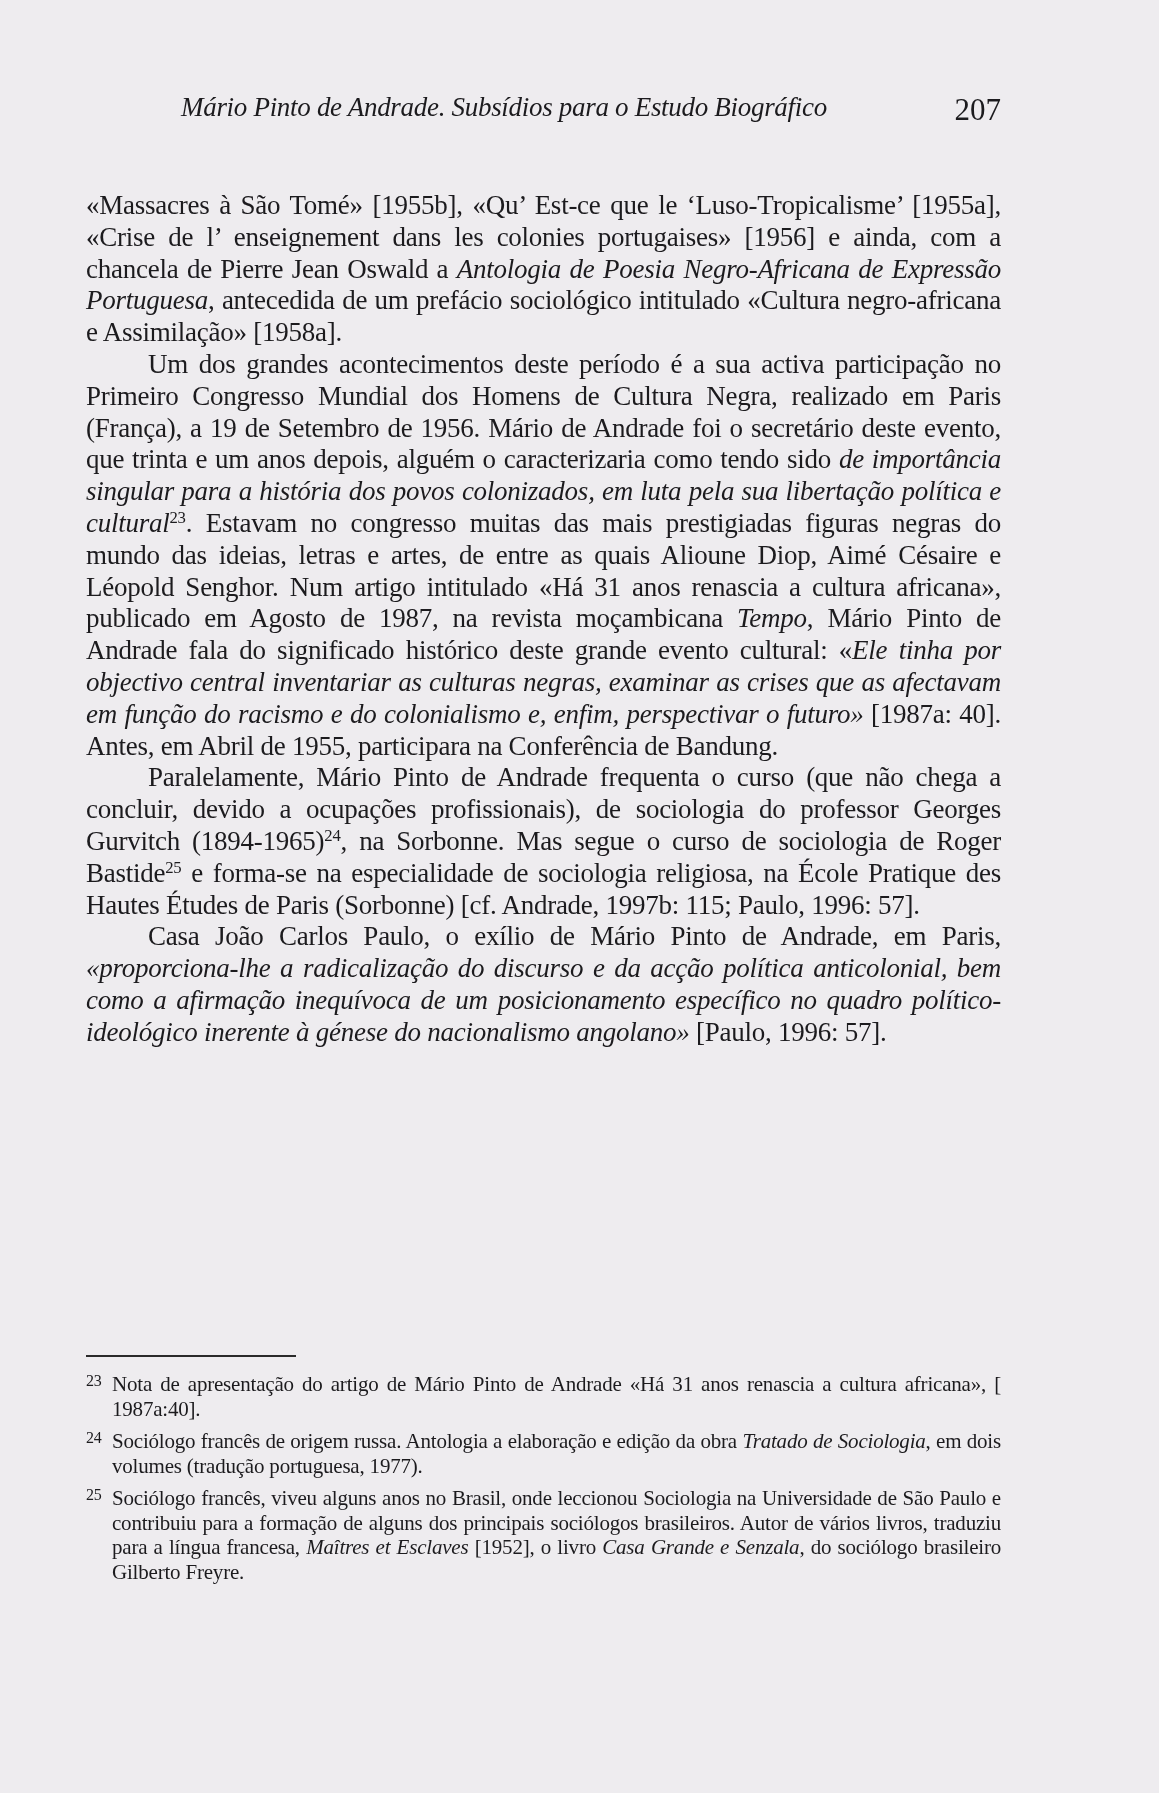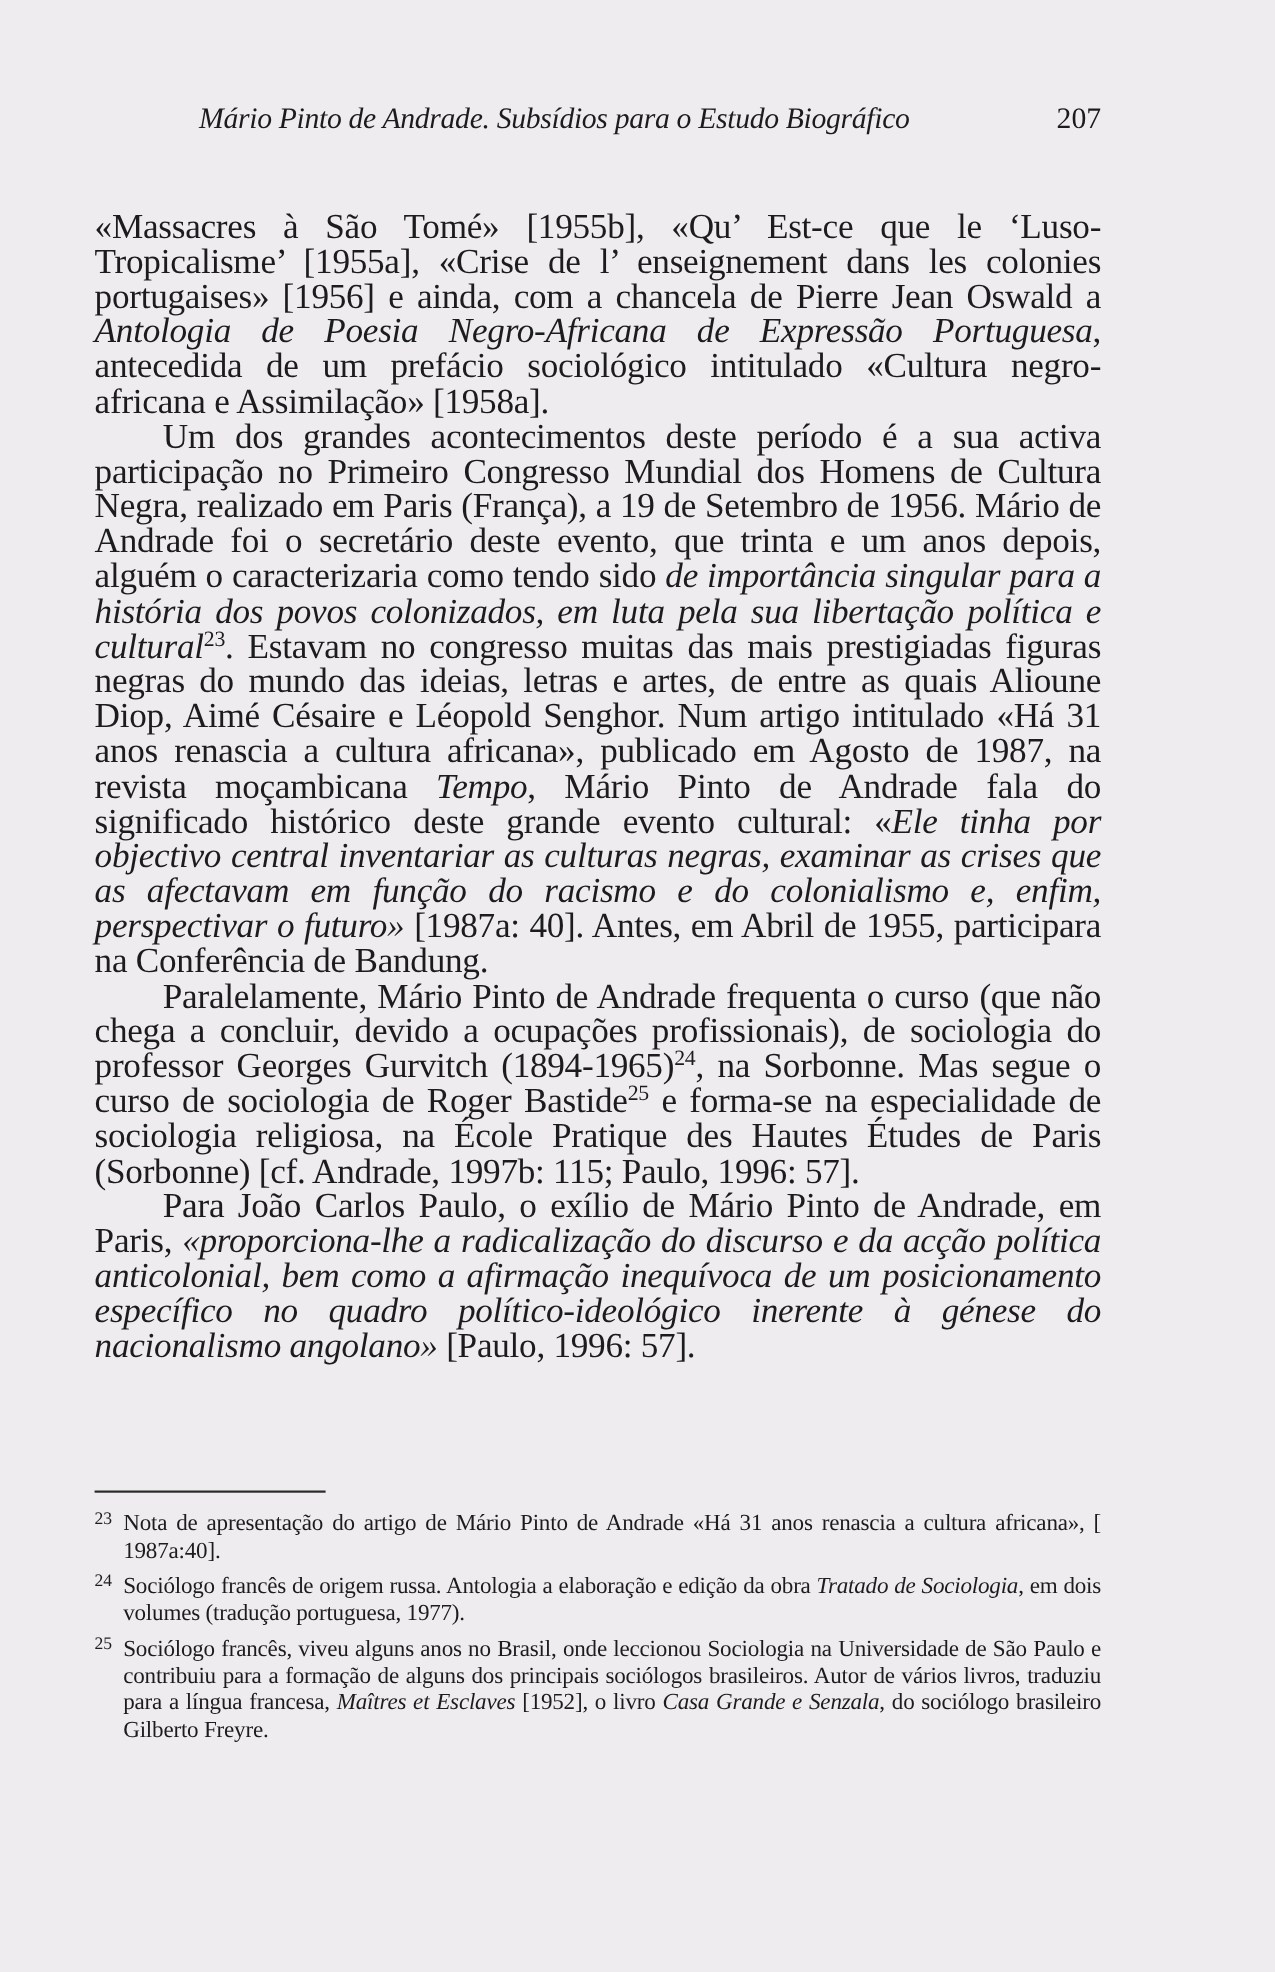--- a/index.html
+++ b/index.html
@@ -13,25 +13,25 @@
   }
   .page { position: absolute; left: 16px; top: 0; width: 1159px; height: 1793px; }
   .running-head {
     position: absolute; top: 92px; left: 70px; width: 915px; height: 40px;
   }
   .running-title {
     position: absolute; left: 95px; top: 0;
     font-style: italic; font-size: 27px; letter-spacing: -0.3px;
   }
   .page-number {
-    position: absolute; right: 0; top: 0; font-size: 27px;
+    position: absolute; right: 0; top: 0; font-size: 31px;
   }
   .body-text {
     position: absolute; left: 70px; top: 190px; width: 915px;
-    font-size: 32px; line-height: 31.8px;
+    font-size: 27px; line-height: 31.8px;
     text-align: justify; letter-spacing: -0.25px;
   }
   .body-text p { margin: 0; }
   .body-text p.indent { text-indent: 62px; }
   .body-text i { font-style: italic; }
   sup { font-size: 0.62em; line-height: 0; vertical-align: 0.55em; }
   .footnote-rule {
     position: absolute; left: 70px; top: 1355px; width: 210px; height: 0;
     border-top: 2px solid #2a2a2a;
   }
@@ -51,21 +51,21 @@
 <div class="page">
   <div class="running-head">
     <span class="running-title">Mário Pinto de Andrade. Subsídios para o Estudo Biográfico</span>
     <span class="page-number">207</span>
   </div>
 
   <div class="body-text" id="body-text">
       <p class=""><span>«Massacres à São Tomé» [1955b], «Qu’ Est-ce que le ‘Luso-Tropicalisme’ [1955a], «Crise de l’ enseignement dans les colonies portugaises» [1956] e ainda, com a chancela de Pierre Jean Oswald a </span><i>Antologia de Poesia Negro-Africana de Expressão Portuguesa</i><span>, antecedida de um prefácio sociológico intitulado «Cultura negro-africana e Assimilação» [1958a].</span></p>
       <p class="indent"><span>Um dos grandes acontecimentos deste período é a sua activa participação no Primeiro Congresso Mundial dos Homens de Cultura Negra, realizado em Paris (França), a 19 de Setembro de 1956. Mário de Andrade foi o secretário deste evento, que trinta e um anos depois, alguém o caracterizaria como tendo sido </span><i>de importância singular para a história dos povos colonizados, em luta pela sua libertação política e cultural</i><sup>23</sup><span>. Estavam no congresso muitas das mais prestigiadas figuras negras do mundo das ideias, letras e artes, de entre as quais Alioune Diop, Aimé Césaire e Léopold Senghor. Num artigo intitulado «Há 31 anos renascia a cultura africana», publicado em Agosto de 1987, na revista moçambicana </span><i>Tempo</i><span>, Mário Pinto de Andrade fala do significado histórico deste grande evento cultural: «</span><i>Ele tinha por objectivo central inventariar as culturas negras, examinar as crises que as afectavam em função do racismo e do colonialismo e, enfim, perspectivar o futuro»</i><span> [1987a: 40]. Antes, em Abril de 1955, participara na Conferência de Bandung.</span></p>
       <p class="indent"><span>Paralelamente, Mário Pinto de Andrade frequenta o curso (que não chega a concluir, devido a ocupações profissionais), de sociologia do professor Georges Gurvitch (1894-1965)</span><sup>24</sup><span>, na Sorbonne. Mas segue o curso de sociologia de Roger Bastide</span><sup>25</sup><span> e forma-se na especialidade de sociologia religiosa, na École Pratique des Hautes Études de Paris (Sorbonne) [cf. Andrade, 1997b: 115; Paulo, 1996: 57].</span></p>
-      <p class="indent"><span>Para João Carlos Paulo, o exílio de Mário Pinto de Andrade, em Paris, </span><i>«proporciona-lhe a radicalização do discurso e da acção política anticolonial, bem como a afirmação inequívoca de um posicionamento específico no quadro político-ideológico inerente à génese do nacionalismo angolano»</i><span> [Paulo, 1996: 57].</span></p>
+      <p class="indent"><span>Casa João Carlos Paulo, o exílio de Mário Pinto de Andrade, em Paris, </span><i>«proporciona-lhe a radicalização do discurso e da acção política anticolonial, bem como a afirmação inequívoca de um posicionamento específico no quadro político-ideológico inerente à génese do nacionalismo angolano»</i><span> [Paulo, 1996: 57].</span></p>
     </div>
 
   <div class="footnote-rule"></div>
 
   <div class="footnotes" id="footnotes">
       <div class="footnote"><span class="fn-num">23</span><span>Nota de apresentação do artigo de Mário Pinto de Andrade «Há 31 anos renascia a cultura africana», [ 1987a:40].</span></div>
       <div class="footnote"><span class="fn-num">24</span><span>Sociólogo francês de origem russa. Antologia a elaboração e edição da obra </span><i>Tratado de Sociologia</i><span>, em dois volumes (tradução portuguesa, 1977).</span></div>
       <div class="footnote"><span class="fn-num">25</span><span>Sociólogo francês, viveu alguns anos no Brasil, onde leccionou Sociologia na Universidade de São Paulo e contribuiu para a formação de alguns dos principais sociólogos brasileiros. Autor de vários livros, traduziu para a língua francesa, </span><i>Maîtres et Esclaves</i><span> [1952], o livro </span><i>Casa Grande e Senzala</i><span>, do sociólogo brasileiro Gilberto Freyre.</span></div>
     </div>
 </div>

